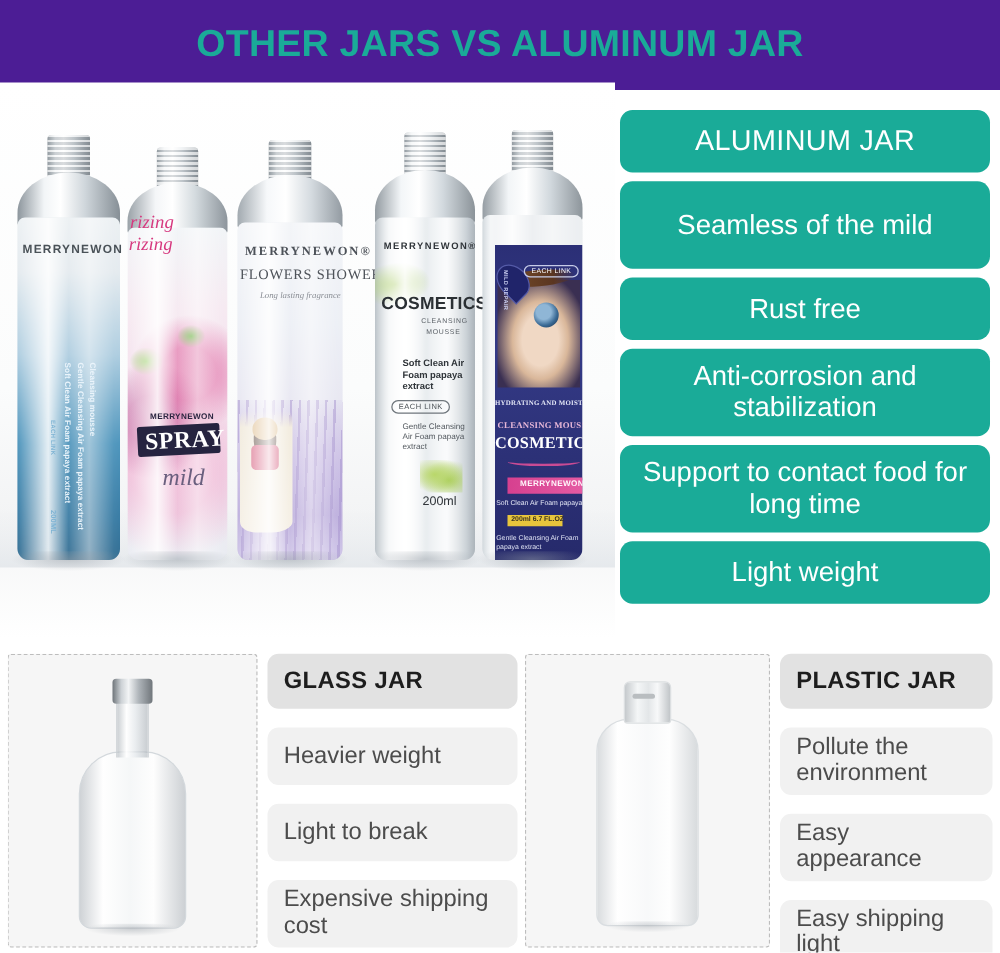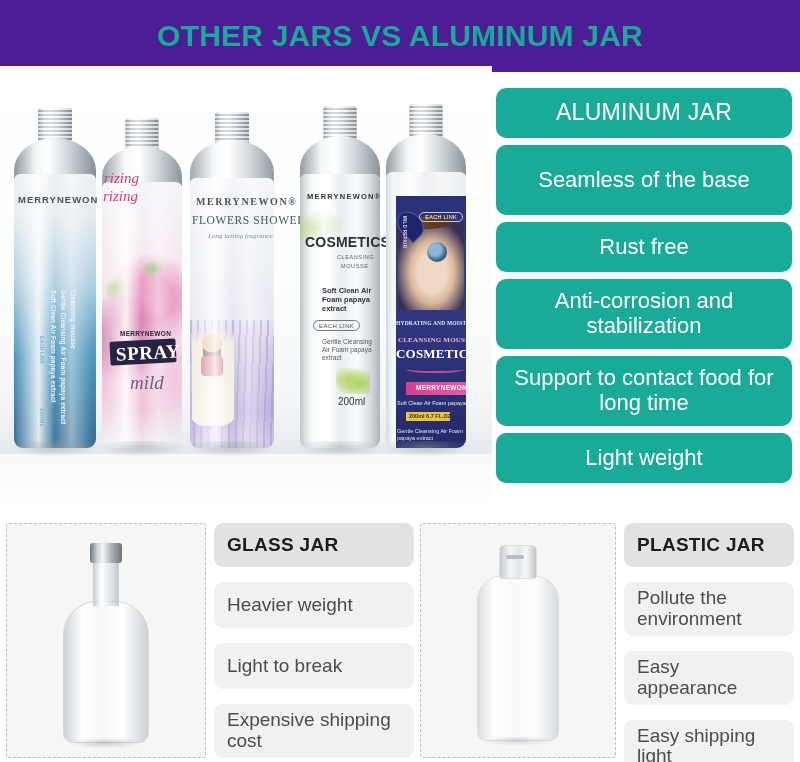--- a/index.html
+++ b/index.html
@@ -372,21 +372,21 @@
         <div class="btxt e6">200ml 6.7 FL.OZ</div>
         <div class="btxt e7">Gentle Cleansing Air Foam papaya extract</div>
       </div>
     </div>
     <div class="shadow"></div>
   </div>
 </div>
 
 <div class="features">
   <div class="feat feat-head">ALUMINUM JAR</div>
-  <div class="feat feat-item two">Seamless of the base</div>
+  <div class="feat feat-item two">Seamless of the mild</div>
   <div class="feat feat-item">Rust free</div>
   <div class="feat feat-item two">Anti-corrosion and stabilization</div>
   <div class="feat feat-item two">Support to contact food for long time</div>
   <div class="feat feat-item">Light weight</div>
 </div>
 
 <div class="panel" id="glass-panel">
   <div class="photo">
     <div class="glassjar">
       <div class="gj-body"></div>

